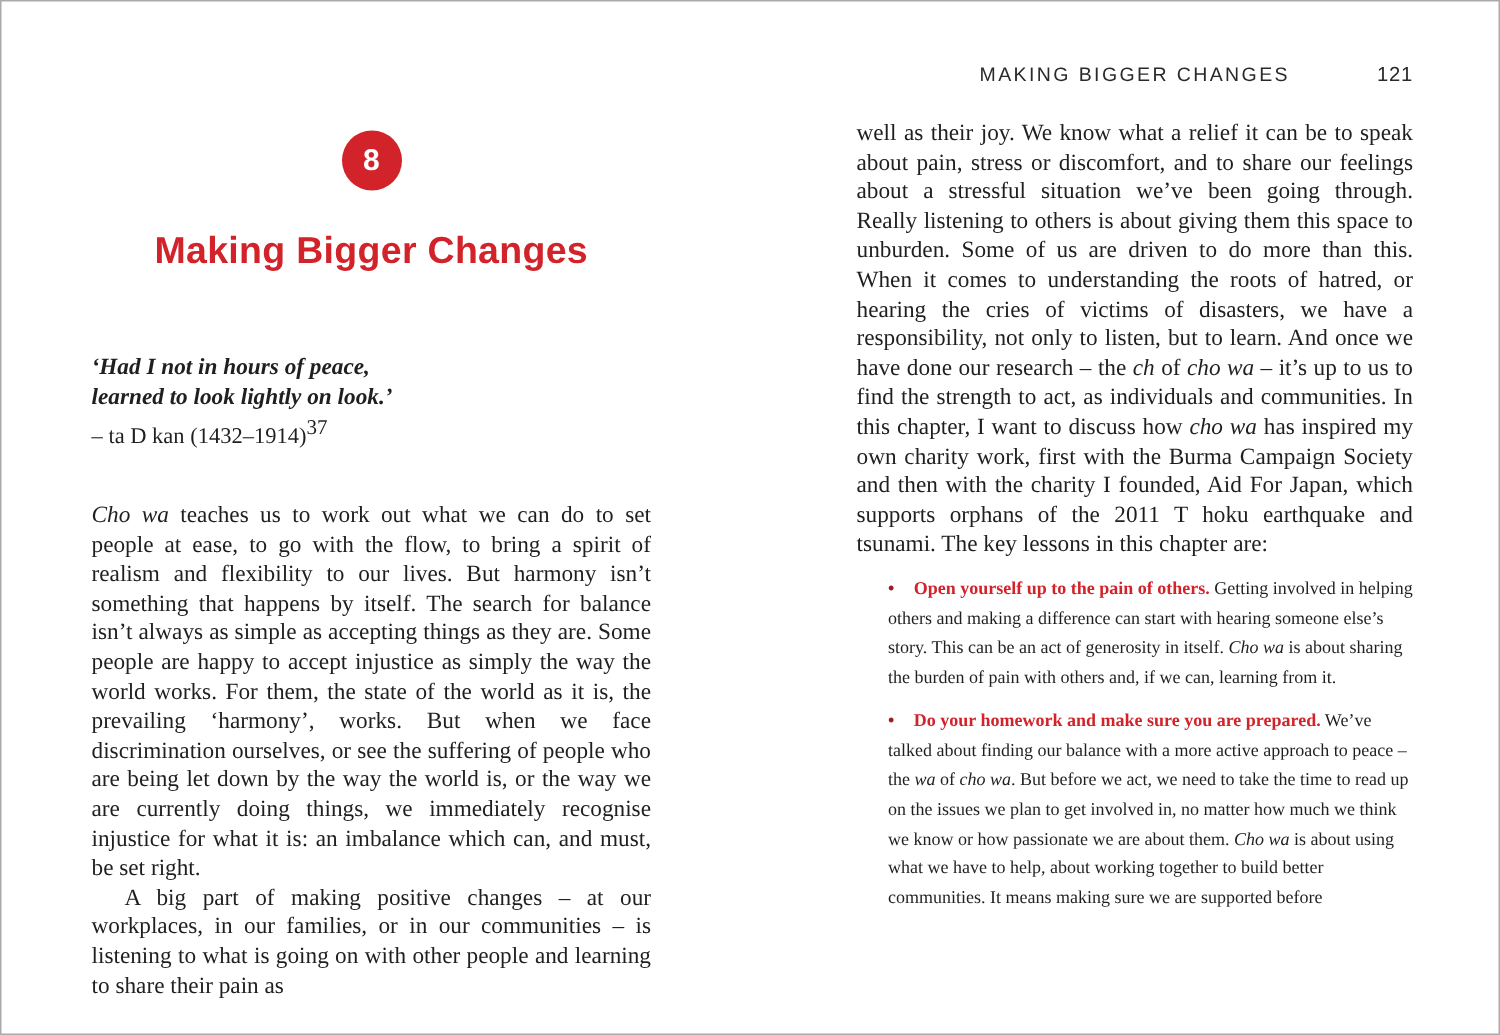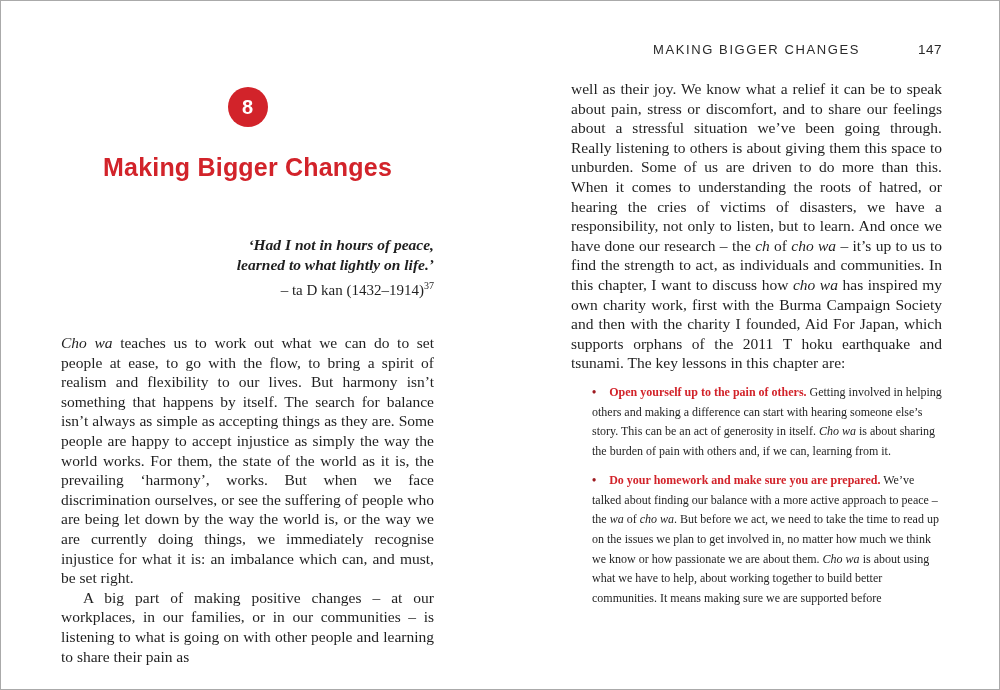--- a/index.html
+++ b/index.html
@@ -36,27 +36,27 @@
     text-align: center;
     color: var(--accent);
     font-family: "Liberation Sans", sans-serif;
     font-weight: bold;
     font-size: 25px;
     line-height: 28px;
     letter-spacing: 0.2px;
   }
   .epigraph {
     margin-top: 54px;
-    text-align: right;
+    text-align: left;
     font-size: 15.5px;
     line-height: 20px;
   }
   .eq-line { font-style: italic; font-weight: bold; }
   .eq-attr { font-size: 15px; margin-top: 1px; }
-  .eq-attr sup { font-size: 10px; }
+  .eq-attr sup { font-size: 14px; }
 
   .bodytext { font-size: 15.5px; line-height: 19.6px; }
   .page.left .bodytext { margin-top: 33px; }
   .para { text-align: justify; }
   .para.indent { text-indent: 22px; }
   .para i, .bullet i { }
 
   .running-header {
     position: relative;
     text-align: center;
@@ -96,34 +96,34 @@
 <div class="canvas">
 
   <section class="page left">
     <div class="badge">
       <span>8</span>
     </div>
     <h1 class="title">Making Bigger Changes</h1>
 
     <div class="epigraph">
       <div class="eq-line">‘Had I not in hours of peace,</div>
-      <div class="eq-line">learned to what lightly on life.’</div>
+      <div class="eq-line">learned to look lightly on look.’</div>
       <div class="eq-attr"><span>–  ta D kan (1432–1914)</span><sup>37</sup></div>
     </div>
 
     <div class="bodytext">
       <p class="para"><i>Cho wa</i><span> teaches us to work out what we can do to set people at ease, to go with the flow, to bring a spirit of realism and flexibility to our lives. But harmony isn’t something that happens by itself. The search for balance isn’t always as simple as accepting things as they are. Some people are happy to accept injustice as simply the way the world works. For them, the state of the world as it is, the prevailing ‘harmony’, works. But when we face discrimination ourselves, or see the suffering of people who are being let down by the way the world is, or the way we are currently doing things, we immediately recognise injustice for what it is: an imbalance which can, and must, be set right.</span></p>
       <p class="para indent">A big part of making positive changes – at our workplaces, in our families, or in our communities – is listening to what is going on with other people and learning to share their pain as</p>
     </div>
   </section>
 
   <section class="page right">
     <header class="running-header">
       <span class="rh-title">MAKING BIGGER CHANGES</span>
-      <span class="rh-num">147</span>
+      <span class="rh-num">121</span>
     </header>
 
     <div class="bodytext">
       <p class="para"><span>well as their joy. We know what a relief it can be to speak about pain, stress or discomfort, and to share our feelings about a stressful situation we’ve been going through. Really listening to others is about giving them this space to unburden. Some of us are driven to do more than this. When it comes to understanding the roots of hatred, or hearing the cries of victims of disasters, we have a responsibility, not only to listen, but to learn. And once we have done our research – the </span><i>ch</i><span> of </span><i>cho wa</i><span> – it’s up to us to find the strength to act, as individuals and communities. In this chapter, I want to discuss how </span><i>cho wa</i><span> has inspired my own charity work, first with the Burma Campaign Society and then with the charity I founded, Aid For Japan, which supports orphans of the 2011 T hoku earthquake and tsunami. The key lessons in this chapter are:</span></p>
 
       <p class="bullet"><span class="dot">•</span><span class="lead">Open yourself up to the pain of others.</span><span> Getting involved in helping others and making a difference can start with hearing someone else’s story. This can be an act of generosity in itself. </span><i>Cho wa</i><span> is about sharing the burden of pain with others and, if we can, learning from it.</span></p>
 
       <p class="bullet"><span class="dot">•</span><span class="lead">Do your homework and make sure you are prepared.</span><span> We’ve talked about finding our balance with a more active approach to peace – the </span><i>wa</i><span> of </span><i>cho wa</i><span>. But before we act, we need to take the time to read up on the issues we plan to get involved in, no matter how much we think we know or how passionate we are about them. </span><i>Cho wa</i><span> is about using what we have to help, about working together to build better communities. It means making sure we are supported before</span></p>
     </div>
   </section>

